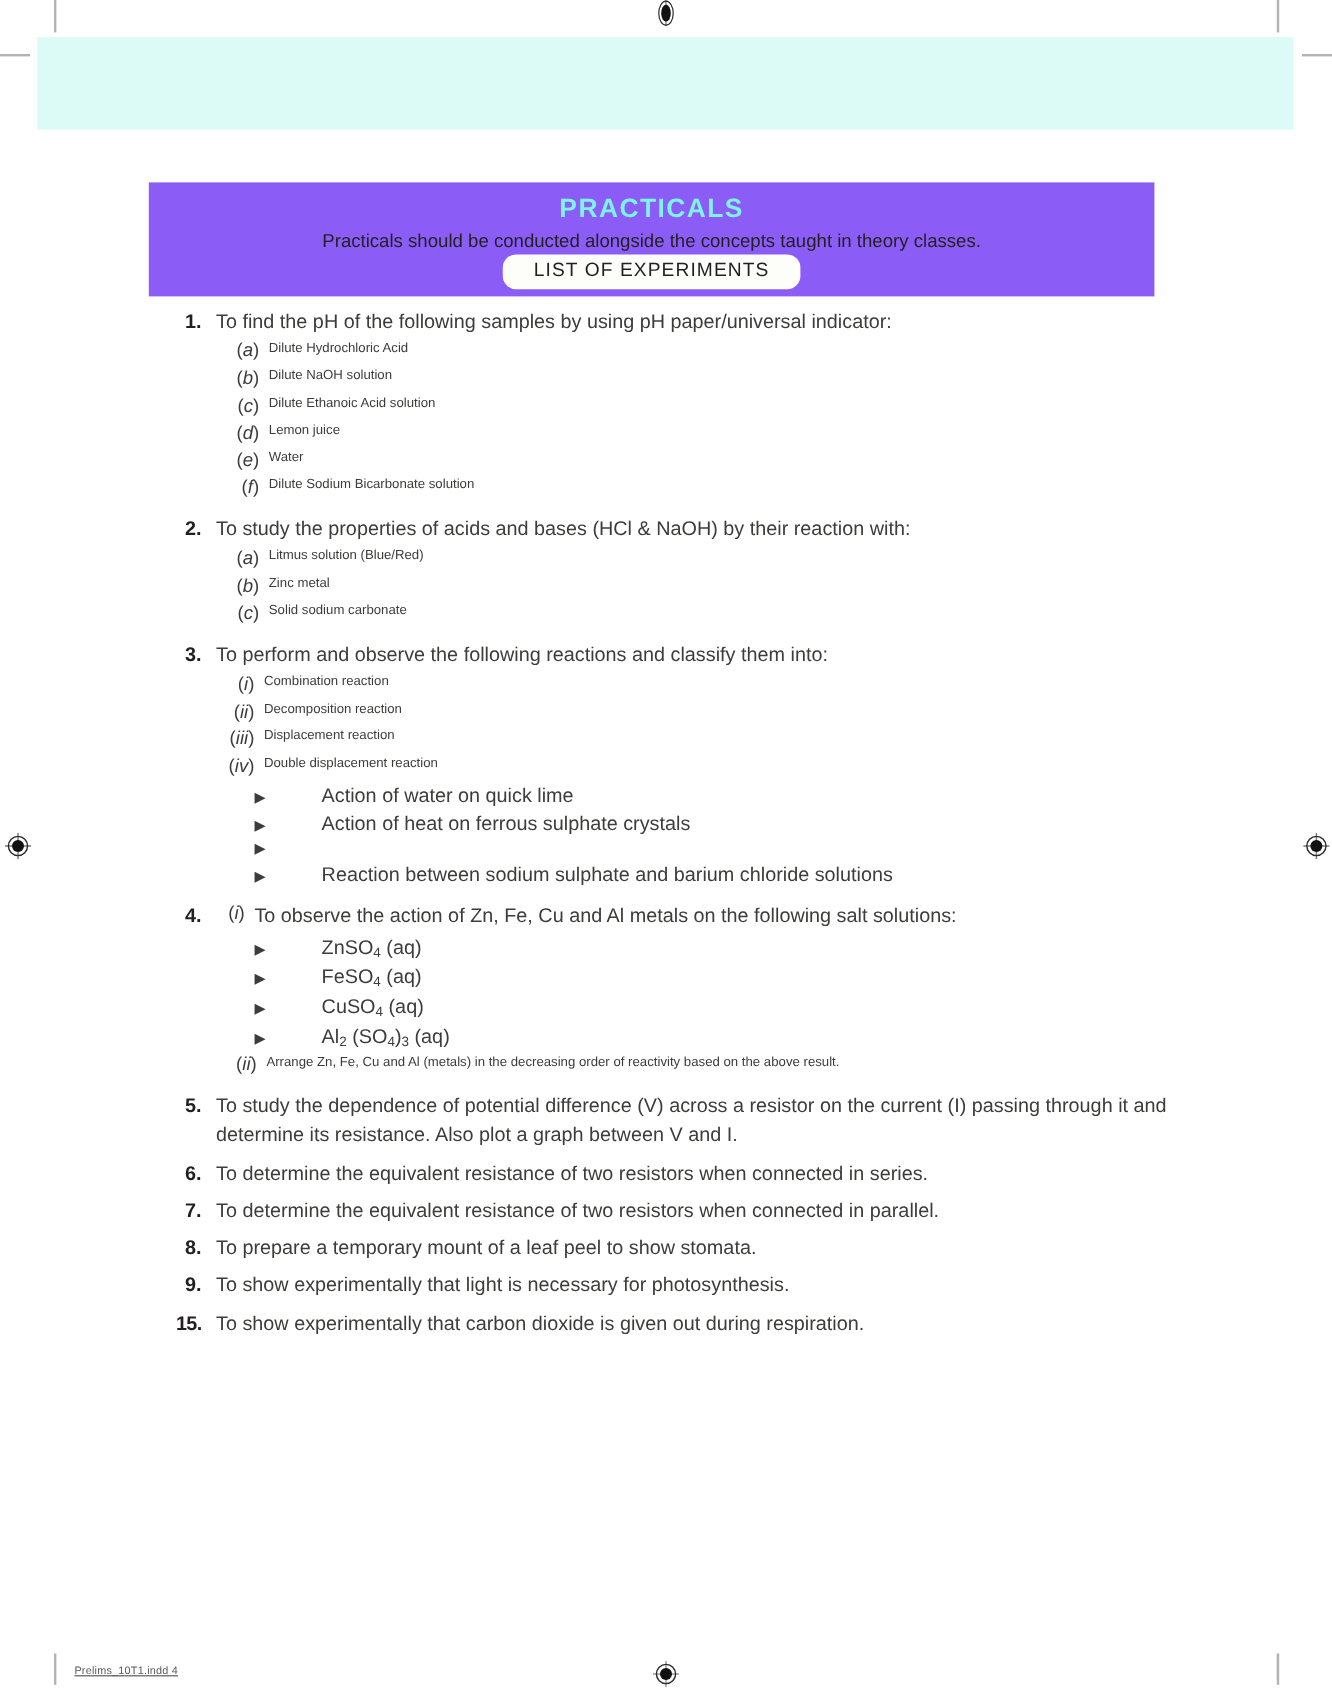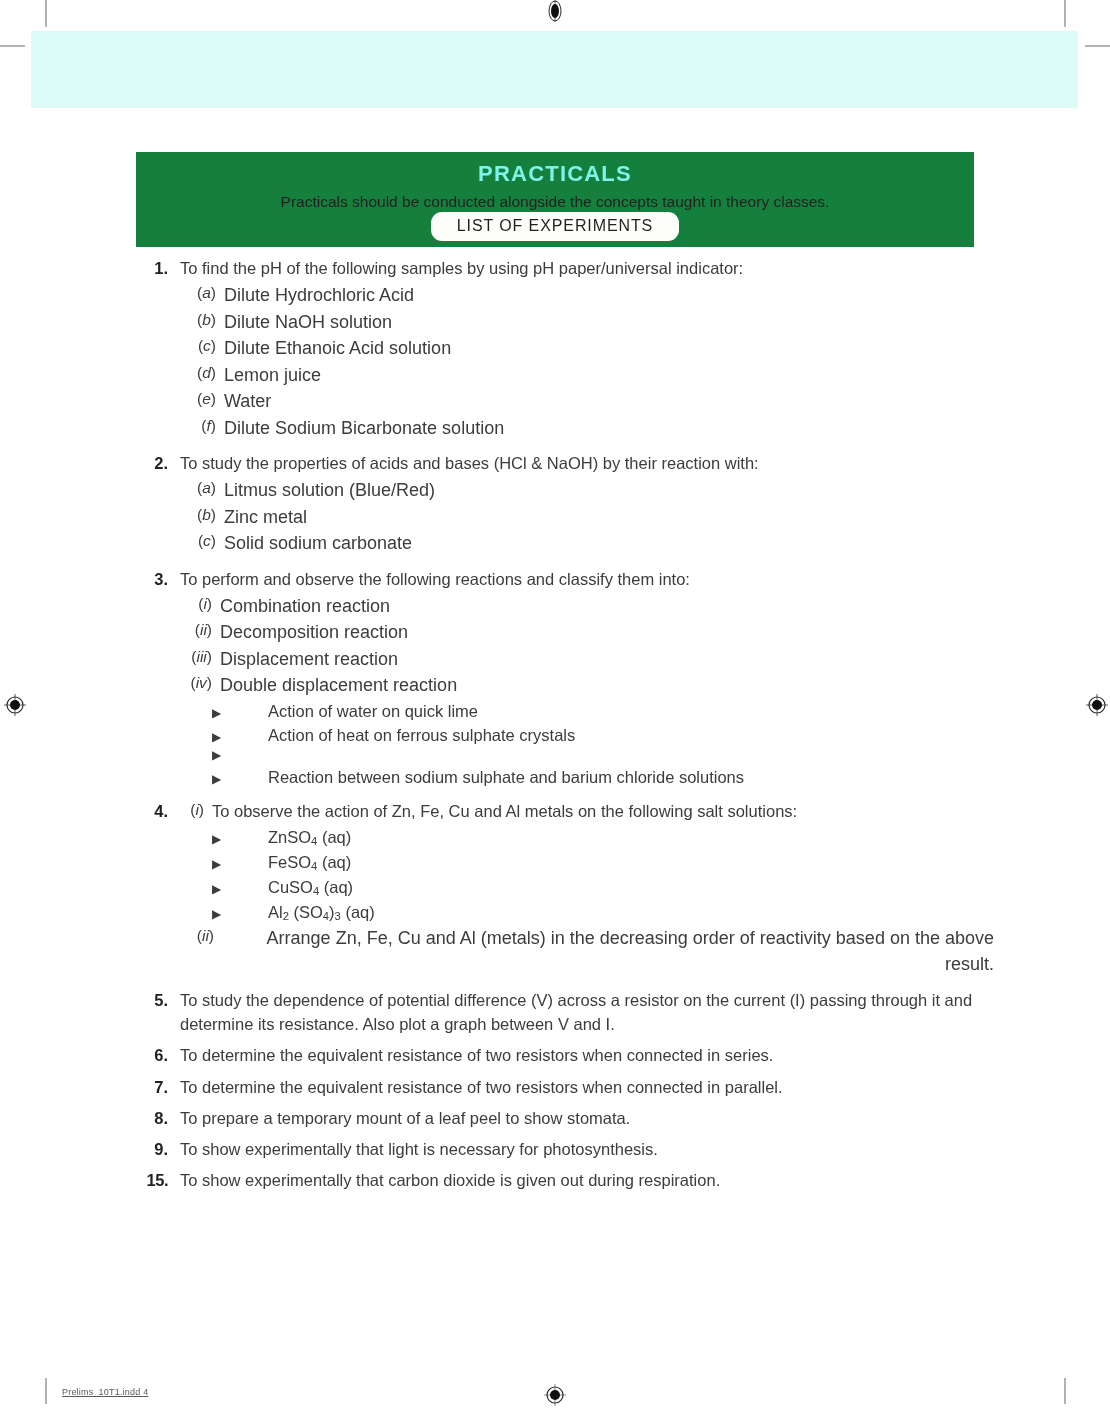--- a/index.html
+++ b/index.html
@@ -22,23 +22,23 @@
 
   
   .mint-band{
     position:absolute;left:31px;top:31px;
     width:1047px;height:77px;
     background:#ddfbf6;
   }
 
   
   .header-block{
-    position:absolute;left:136px;top:152px;
+    position:absolute;left:124px;top:152px;
     width:838px;height:95px;
-    background:#15803d;
+    background:#8b5cf6;
   }
   .practicals-title{
     text-align:center;
     color:#7df3ea;
     font-size:22px;
     font-weight:bold;
     letter-spacing:1.2px;
     padding-top:11px;
     line-height:1;
   }
@@ -102,21 +102,21 @@
   .sub .lbl{
     flex:0 0 auto;
     width:34px;
     text-align:right;
     font-style:italic;
     font-size:15.5px;
   }
   .sub .lbl .paren{font-style:normal;}
   .sub .val{
     padding-left:8px;
-    font-size:18px;
+    font-size:11px;
     text-align:right;
   }
 
   .sub-a{margin-left:46px;}
   .sub-r{margin-left:42px;}
 
   .bullets{margin-left:76px;}
   .bullet{
     display:flex;
     align-items:baseline;

